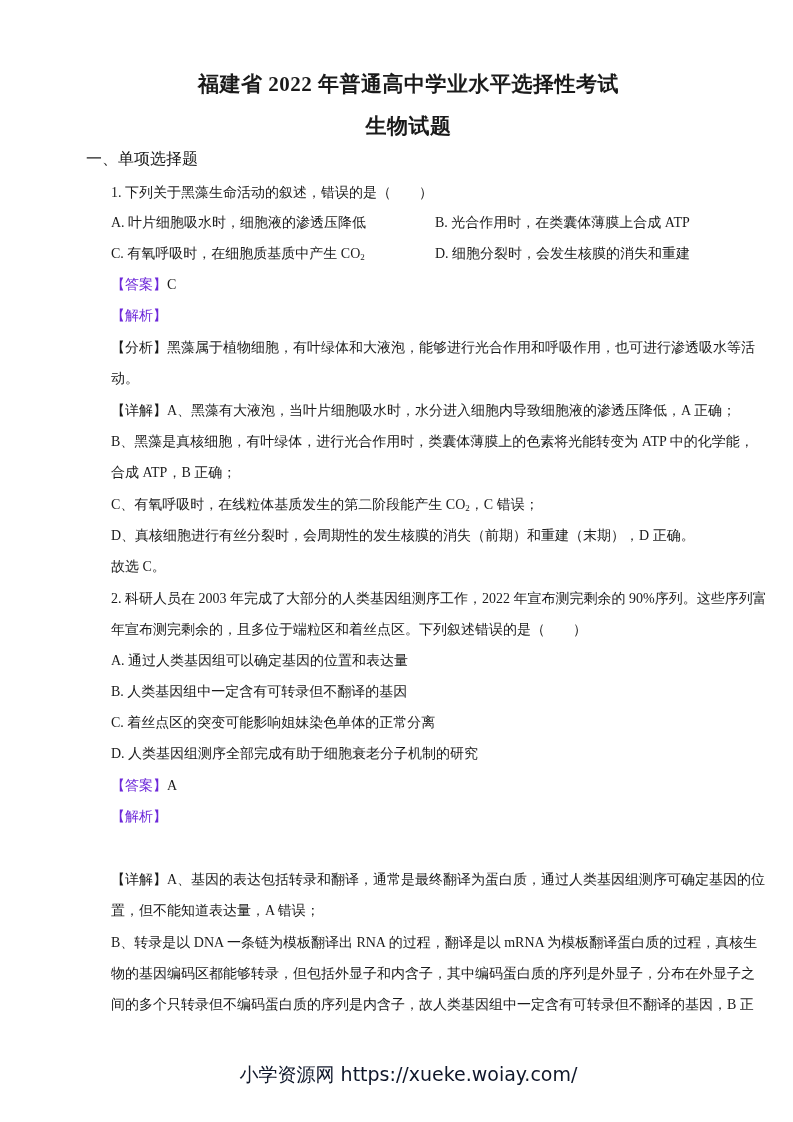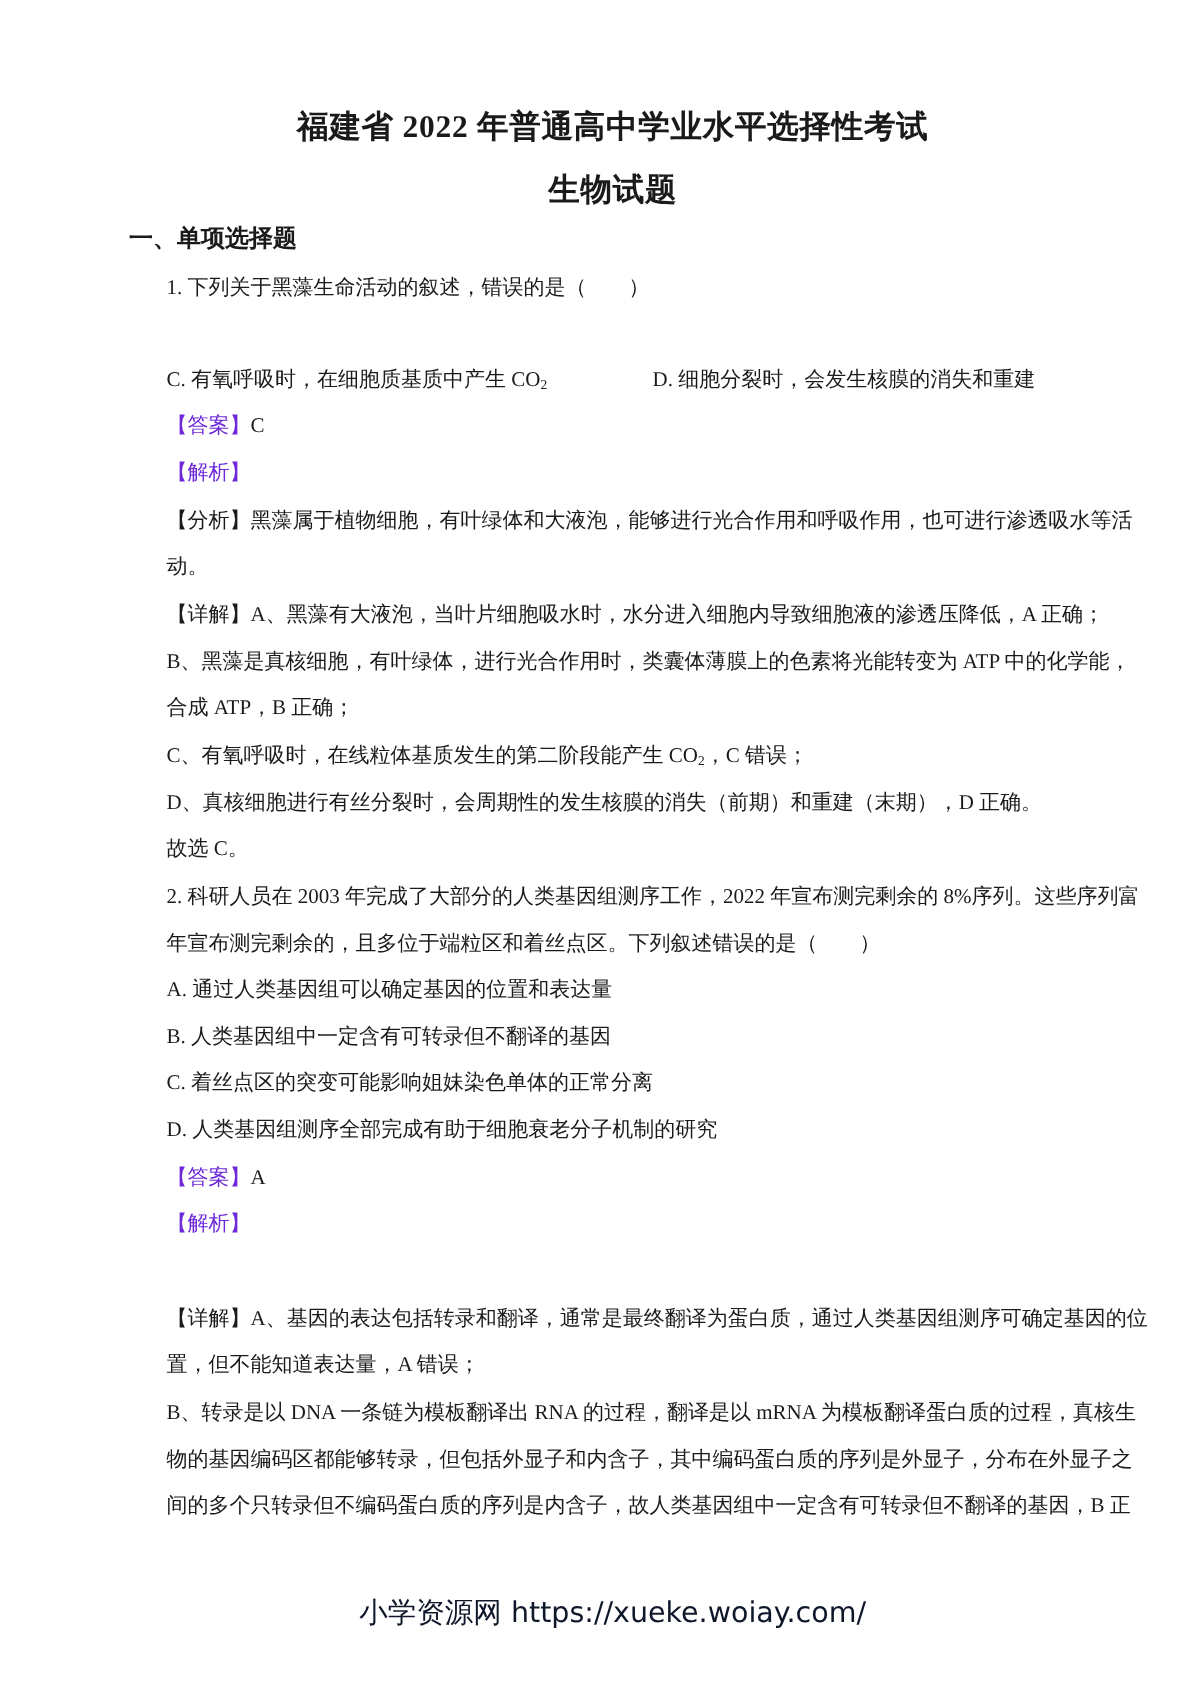--- a/index.html
+++ b/index.html
@@ -3,39 +3,43 @@
   <meta charset="utf-8">
   <style>
     html, body { margin: 0; padding: 0; background: #ffffff; }
     body { width: 793px; height: 1122px; position: relative; overflow: hidden;
            font-family: "Liberation Serif", "DejaVu Serif", serif; color: #1a1a1a; }
     .page { position: absolute; left: 12px; top: 0; width: 793px; height: 930px; }
     .title { position: absolute; left: 0; width: 793px; text-align: center; font-weight: bold;
              font-size: 21px; letter-spacing: 0.5px; }
     .t1 { top: 70px; }
     .t2 { top: 112px; }
-    .section { position: absolute; left: 74px; top: 149px; font-size: 16px; font-weight: bold; }
+    .section { position: absolute; left: 74px; top: 149px; font-size: 16px; font-weight: normal; }
     .line { position: absolute; left: 74px; width: 650px; font-size: 14px; line-height: 18px; white-space: nowrap; margin-left: 25px; }
     .col2 { position: absolute; left: 398px; }
     .blue { color: #6d28d9; }
     sub { font-size: 9px; vertical-align: -2px; line-height: 0; }
     .footer { position: absolute; top: 1062px; left: 0; width: 793px; text-align: center;
               font-family: "DejaVu Sans", "Liberation Sans", sans-serif; font-size: 19px; color: #0f172a; }
   </style>
 </head>
 <body>
 
 <div class="page">
 
   <div class="title t1">福建省 2022 年普通高中学业水平选择性考试</div>
   <div class="title t2">生物试题</div>
 
   <div class="section">一、单项选择题</div>
 
   <div class="line" style="top:184px">1. 下列关于黑藻生命活动的叙述，错误的是（　　）</div>
+  <div class="line" style="top:214px">
+    <span>A. 叶片细胞吸水时，细胞液的渗透压降低</span>
+    <span class="col2" style="left:324px">B. 光合作用时，在类囊体薄膜上合成 ATP</span>
+  </div>
   <div class="line" style="top:245px">
     <span><span>C. 有氧呼吸时，在细胞质基质中产生 CO</span><sub>2</sub></span>
     <span class="col2" style="left:324px">D. 细胞分裂时，会发生核膜的消失和重建</span>
   </div>
   <div class="line" style="top:276px">
     <span class="blue">【答案】</span><span>C</span>
   </div>
   <div class="line blue" style="top:307px">【解析】</div>
   <div class="line" style="top:339px">
     <span>【分析】</span><span>黑藻属于植物细胞，有叶绿体和大液泡，能够进行光合作用和呼吸作用，也可进行渗透吸水等活</span>
@@ -45,21 +49,21 @@
     <span>【详解】</span><span>A、黑藻有大液泡，当叶片细胞吸水时，水分进入细胞内导致细胞液的渗透压降低，A 正确；</span>
   </div>
   <div class="line" style="top:433px">B、黑藻是真核细胞，有叶绿体，进行光合作用时，类囊体薄膜上的色素将光能转变为 ATP 中的化学能，</div>
   <div class="line" style="top:464px">合成 ATP，B 正确；</div>
   <div class="line" style="top:496px">
     <span>C、有氧呼吸时，在线粒体基质发生的第二阶段能产生 CO</span><sub>2</sub><span>，C 错误；</span>
   </div>
   <div class="line" style="top:527px">D、真核细胞进行有丝分裂时，会周期性的发生核膜的消失（前期）和重建（末期），D 正确。</div>
   <div class="line" style="top:558px">故选 C。</div>
 
-  <div class="line" style="top:590px">2. 科研人员在 2003 年完成了大部分的人类基因组测序工作，2022 年宣布测完剩余的 8%序列。这些序列富</div>
+  <div class="line" style="top:590px">2. 科研人员在 2003 年完成了大部分的人类基因组测序工作，2022 年宣布测完剩余的 90%序列。这些序列富</div>
   <div class="line" style="top:621px">年宣布测完剩余的，且多位于端粒区和着丝点区。下列叙述错误的是（　　）</div>
   <div class="line" style="top:652px">A. 通过人类基因组可以确定基因的位置和表达量</div>
   <div class="line" style="top:683px">B. 人类基因组中一定含有可转录但不翻译的基因</div>
   <div class="line" style="top:714px">C. 着丝点区的突变可能影响姐妹染色单体的正常分离</div>
   <div class="line" style="top:745px">D. 人类基因组测序全部完成有助于细胞衰老分子机制的研究</div>
   <div class="line" style="top:777px">
     <span class="blue">【答案】</span><span>A</span>
   </div>
   <div class="line blue" style="top:808px">【解析】</div>
   <div class="line" style="top:902px">置，但不能知道表达量，A 错误；</div>

